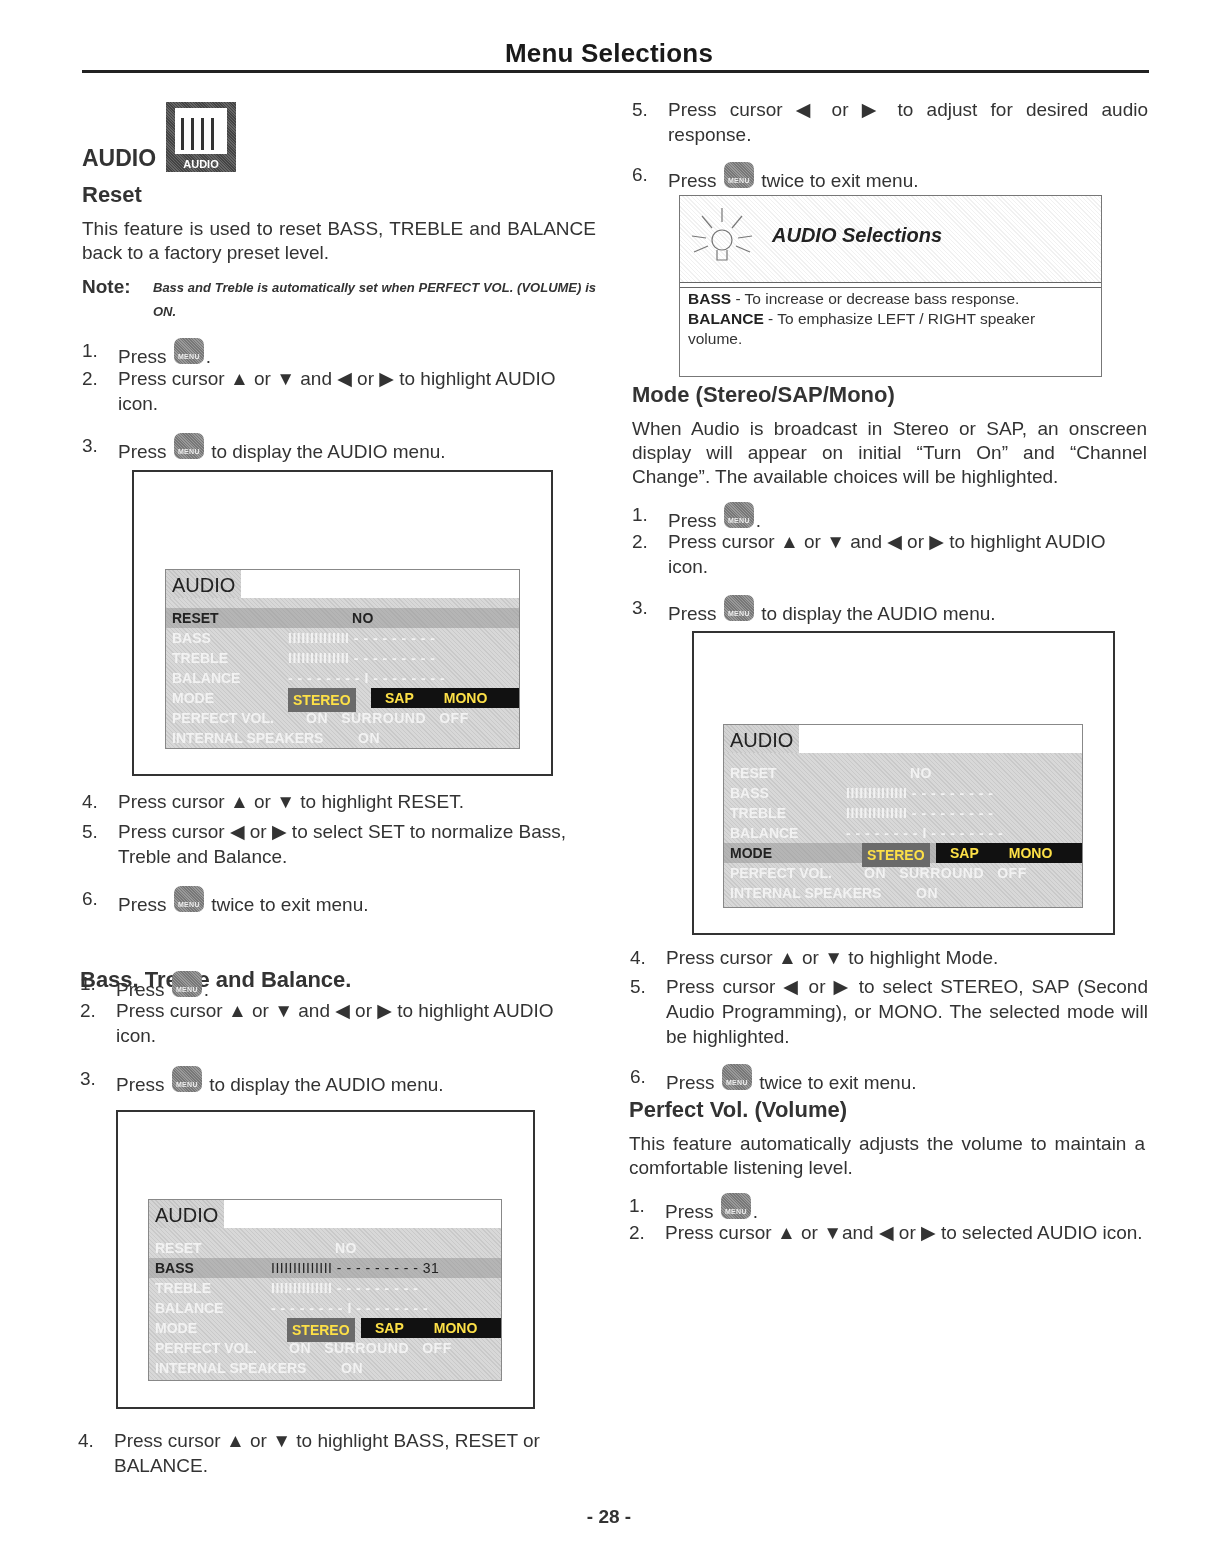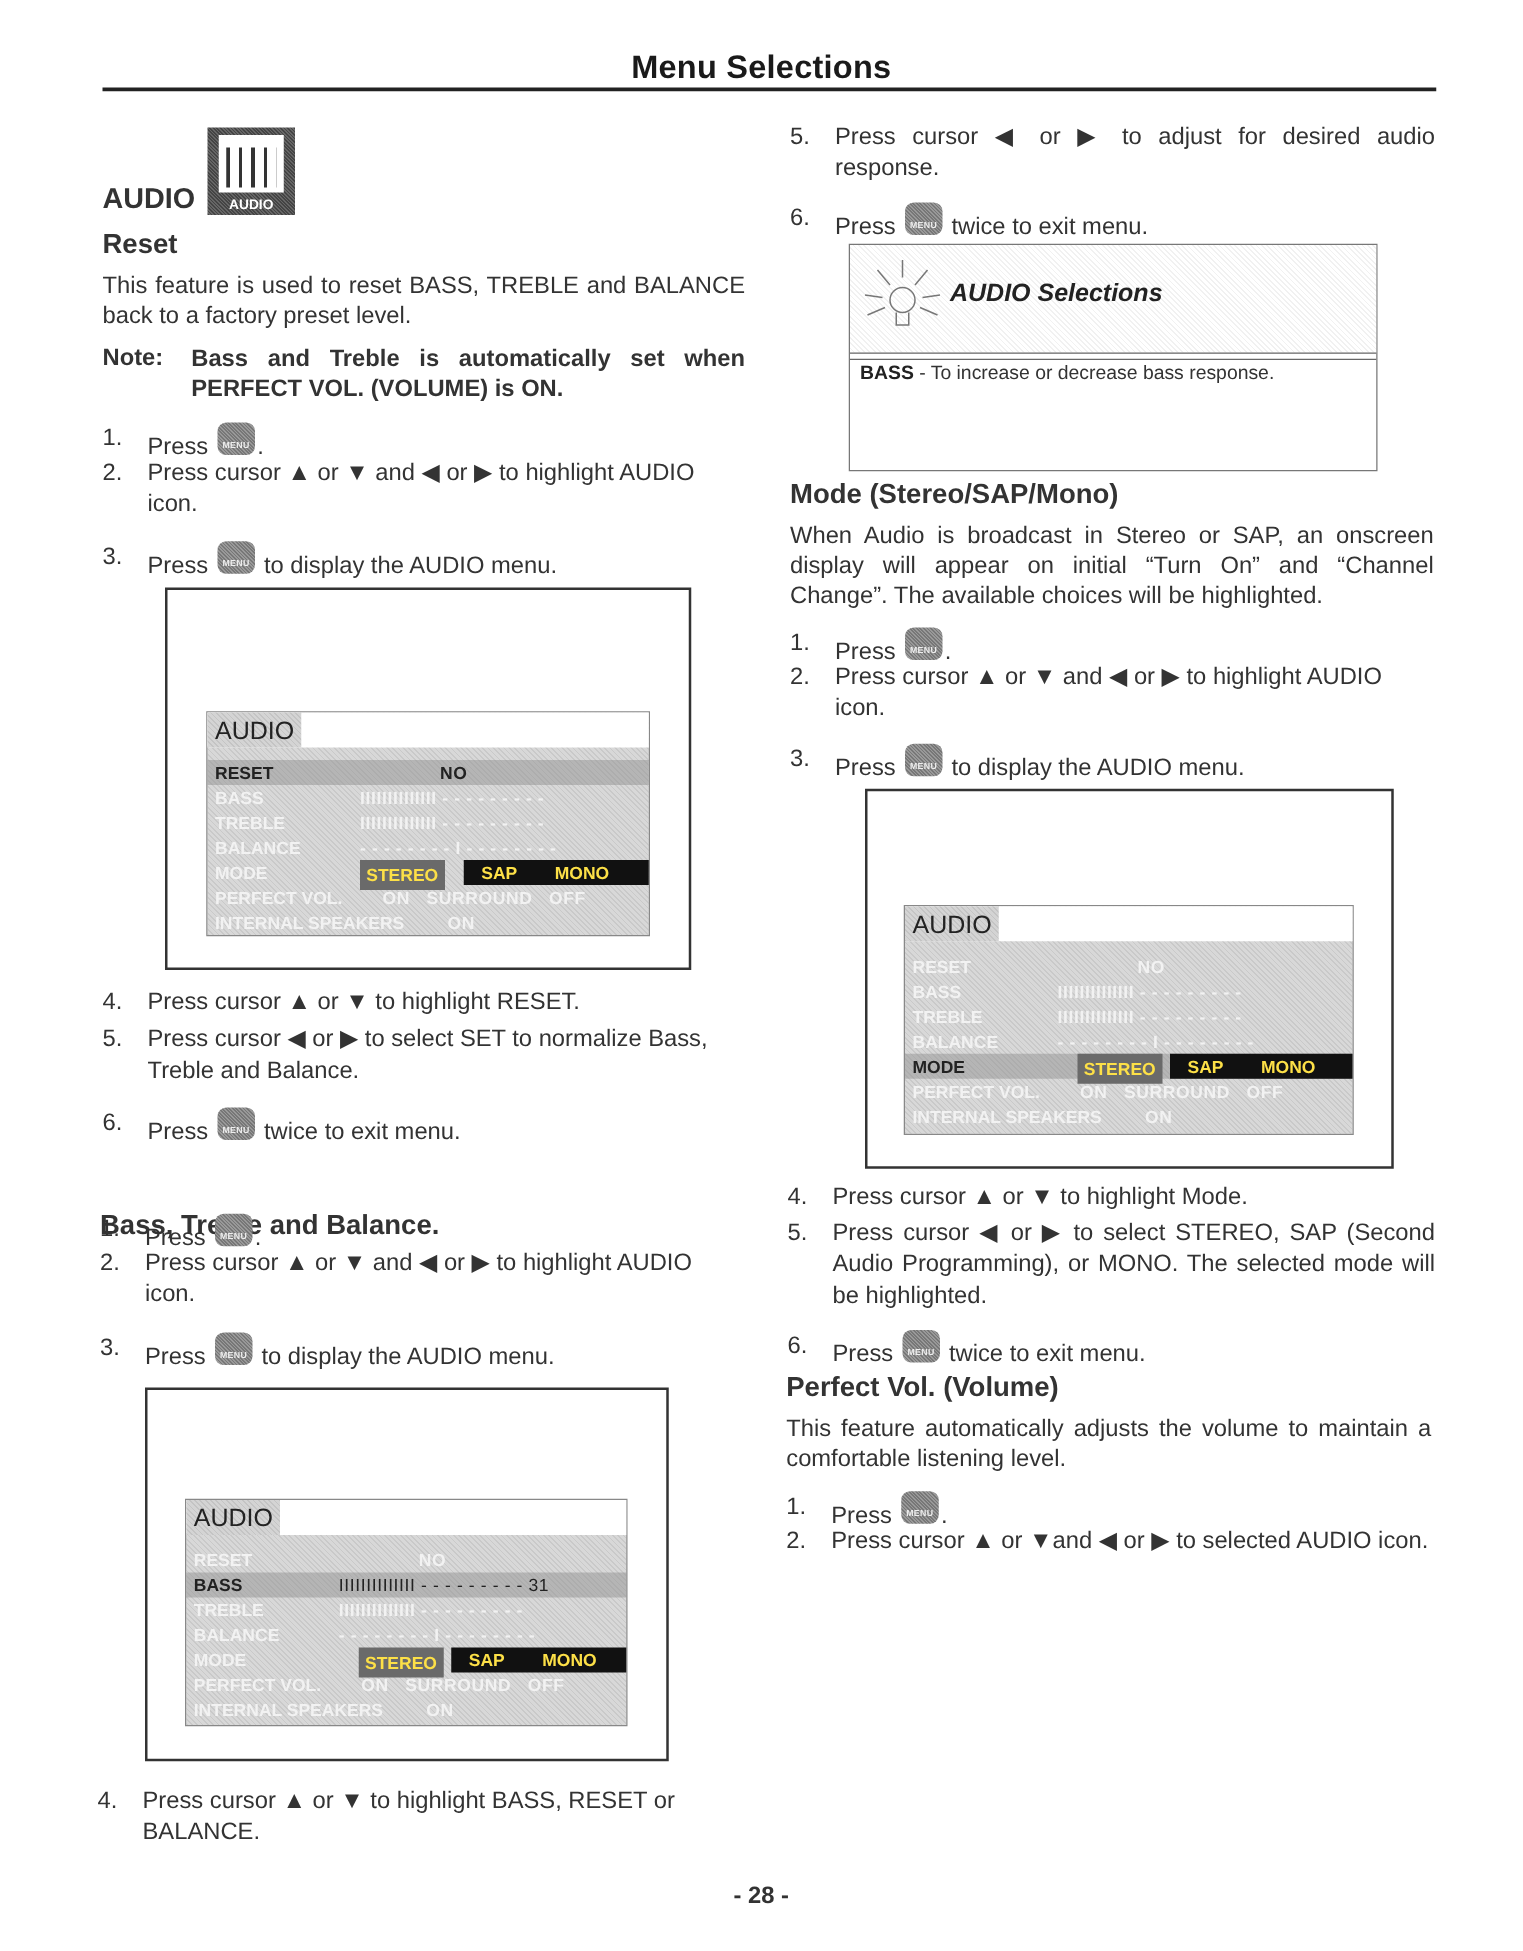--- a/index.html
+++ b/index.html
@@ -36,21 +36,21 @@
                  color: #fde047; padding: 2px 5px; }
   .mode-rest { position: absolute; left: 205px; right: 0; top: 0; height: 20px; background: #111;
                color: #fde047; }
   .mode-rest span { margin-left: 14px; margin-right: 16px; }
   .tip-box { position: absolute; left: 679px; top: 195px; width: 421px; height: 180px;
              border: 1px solid #777; background: #fff; }
   .tip-top { position: absolute; left: 0; top: 0; right: 0; height: 86px;
              background: repeating-linear-gradient(45deg, #fff 0 2px, #f1f1f1 2px 3px); }
   .tip-rule { position: absolute; left: 0; right: 0; top: 86px; height: 4px;
               border-top: 1px solid #666; border-bottom: 1px solid #666; }
-  .tip-title { position: absolute; left: 80px; top: 28px; font-size: 20px; font-weight: bold;
+  .tip-title { position: absolute; left: 92px; top: 28px; font-size: 20px; font-weight: bold;
                font-style: italic; color: #222; }
   .tip-lines { position: absolute; left: 8px; top: 93px; font-size: 15.5px; line-height: 20px; color: #333; }
   .tip-lines b { color: #222; }
   .audio-icon { position: absolute; left: 166px; top: 102px; width: 70px; height: 70px;
                 background: repeating-linear-gradient(45deg, #444 0 1px, #666 1px 2px); }
   .page-num { left: 0; width: 1218px; top: 1506px; text-align: center; font-size: 19px; font-weight: bold; color: #333; }
 </style>
 </head>
 <body>
 
@@ -60,21 +60,21 @@
 <div class="abs" style="left:82px;top:145px;font-size:23px;font-weight:bold;color:#333;">AUDIO</div>
 <div class="audio-icon">
   <div style="position:absolute;left:9px;top:6px;width:52px;height:46px;background:#fff;"></div>
   <div style="position:absolute;left:15px;top:16px;width:40px;height:32px;background:repeating-linear-gradient(90deg,#333 0 3px,#fff 3px 10px);"></div>
   <div style="position:absolute;left:0;right:0;bottom:2px;text-align:center;font-size:11px;color:#fff;font-weight:bold;">AUDIO</div>
 </div>
 
 <div class="abs h2" style="left:82px;top:182px;">Reset</div>
 <div class="abs body-text" style="left:82px;top:217px;width:514px;">This feature is used to reset BASS, TREBLE and BALANCE back to a factory preset level.</div>
 <div class="abs" style="left:82px;top:276px;font-size:19px;font-weight:bold;color:#333;">Note:</div>
-<div class="abs" style="left:153px;top:276px;width:443px;font-size:19px;line-height:24px;font-weight:bold;color:#333;text-align:justify;">Bass and Treble is automatically set when PERFECT VOL. (VOLUME) is ON.</div>
+<div class="abs" style="left:153px;top:276px;width:443px;font-size:13px;line-height:24px;font-weight:bold;font-style:italic;color:#333;text-align:justify;">Bass and Treble is automatically set when PERFECT VOL. (VOLUME) is ON.</div>
 
 <div class="step" style="left:82px;top:338px;width:520px;">
   <span class="num">1.</span>
   <span class="txt"><span>Press</span> <span class="menu-key"><span>MENU</span></span><span>.</span></span>
 </div>
 <div class="step" style="left:82px;top:366px;width:520px;">
   <span class="num">2.</span>
   <span class="txt" style="width:480px;">Press cursor ▲ or ▼ and ◀ or ▶ to highlight AUDIO icon.</span>
 </div>
 <div class="step" style="left:82px;top:433px;width:520px;">
@@ -205,20 +205,21 @@
       <line x1="4" y1="30" x2="18" y2="32"></line>
       <line x1="64" y1="30" x2="50" y2="32"></line>
       <line x1="6" y1="46" x2="20" y2="40"></line>
       <line x1="62" y1="46" x2="48" y2="40"></line>
     </g>
   </svg>
   <div class="tip-title">AUDIO Selections</div>
   <div class="tip-rule"></div>
   <div class="tip-lines">
     <div><b>BASS</b><span> - To increase or decrease bass response.</span></div>
+    <div style="width:400px;padding-left:0;"><b>BALANCE</b><span> - To emphasize LEFT / RIGHT speaker volume.</span></div>
   </div>
 </div>
 
 <div class="abs h2" style="left:632px;top:382px;">Mode (Stereo/SAP/Mono)</div>
 <div class="abs body-text" style="left:632px;top:417px;width:515px;">When Audio is broadcast in Stereo or SAP, an onscreen display will appear on initial “Turn On” and “Channel Change”. The available choices will be highlighted.</div>
 
 <div class="step" style="left:632px;top:502px;width:518px;">
   <span class="num">1.</span>
   <span class="txt"><span>Press</span> <span class="menu-key"><span>MENU</span></span><span>.</span></span>
 </div>

